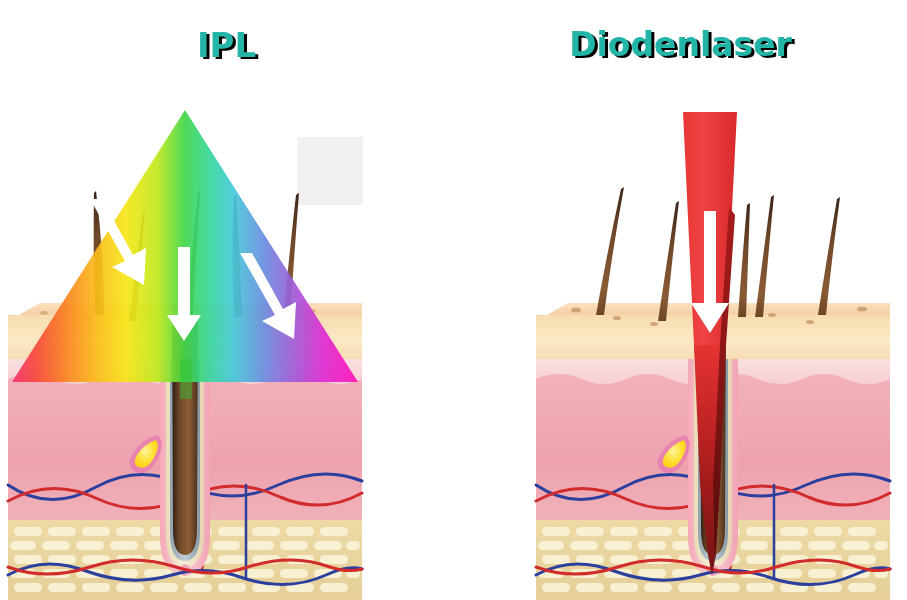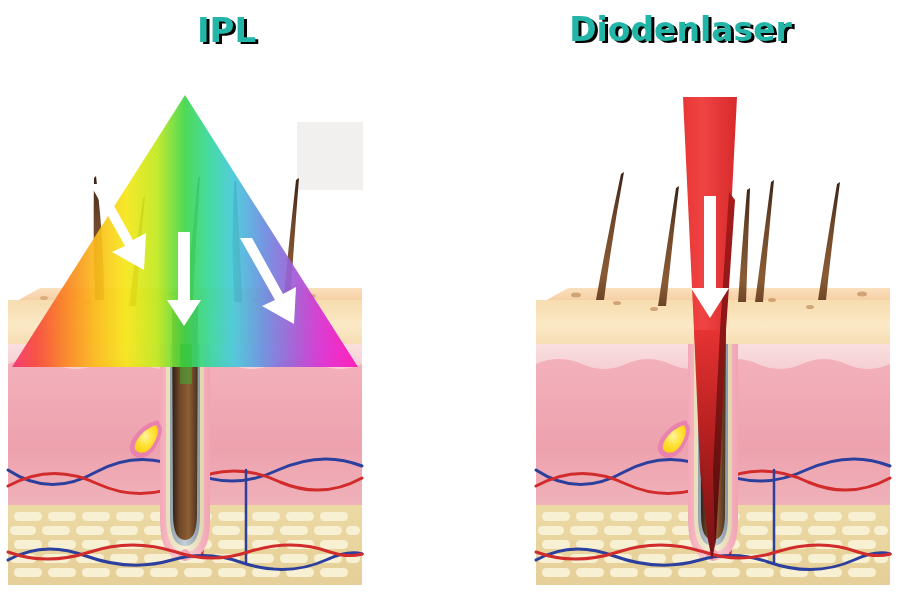--- a/index.html
+++ b/index.html
@@ -1,19 +1,19 @@
 <!DOCTYPE html>
 <html><head>
 <meta charset="utf-8">
 <style>
   html,body{margin:0;padding:0;background:#ffffff;}
   body{width:907px;height:600px;overflow:hidden;font-family:"Liberation Sans",sans-serif;}
   #stage{position:relative;width:907px;height:600px;background:#ffffff;}
 
-  .panel{position:absolute;top:0;height:584px;width:453px;}
+  .panel{position:absolute;top:15px;height:584px;width:453px;}
   #panel-ipl{left:0;}
   #panel-diode{left:454px;}
 
   .panel-title{
     position:absolute;top:10px;left:0;width:100%;
     text-align:center;
     font-family:"DejaVu Sans","Liberation Sans",sans-serif;
     font-weight:bold;font-size:34px;letter-spacing:0px;
     color:#22b5a8;
     text-shadow:3px 2px 0 #000000;

